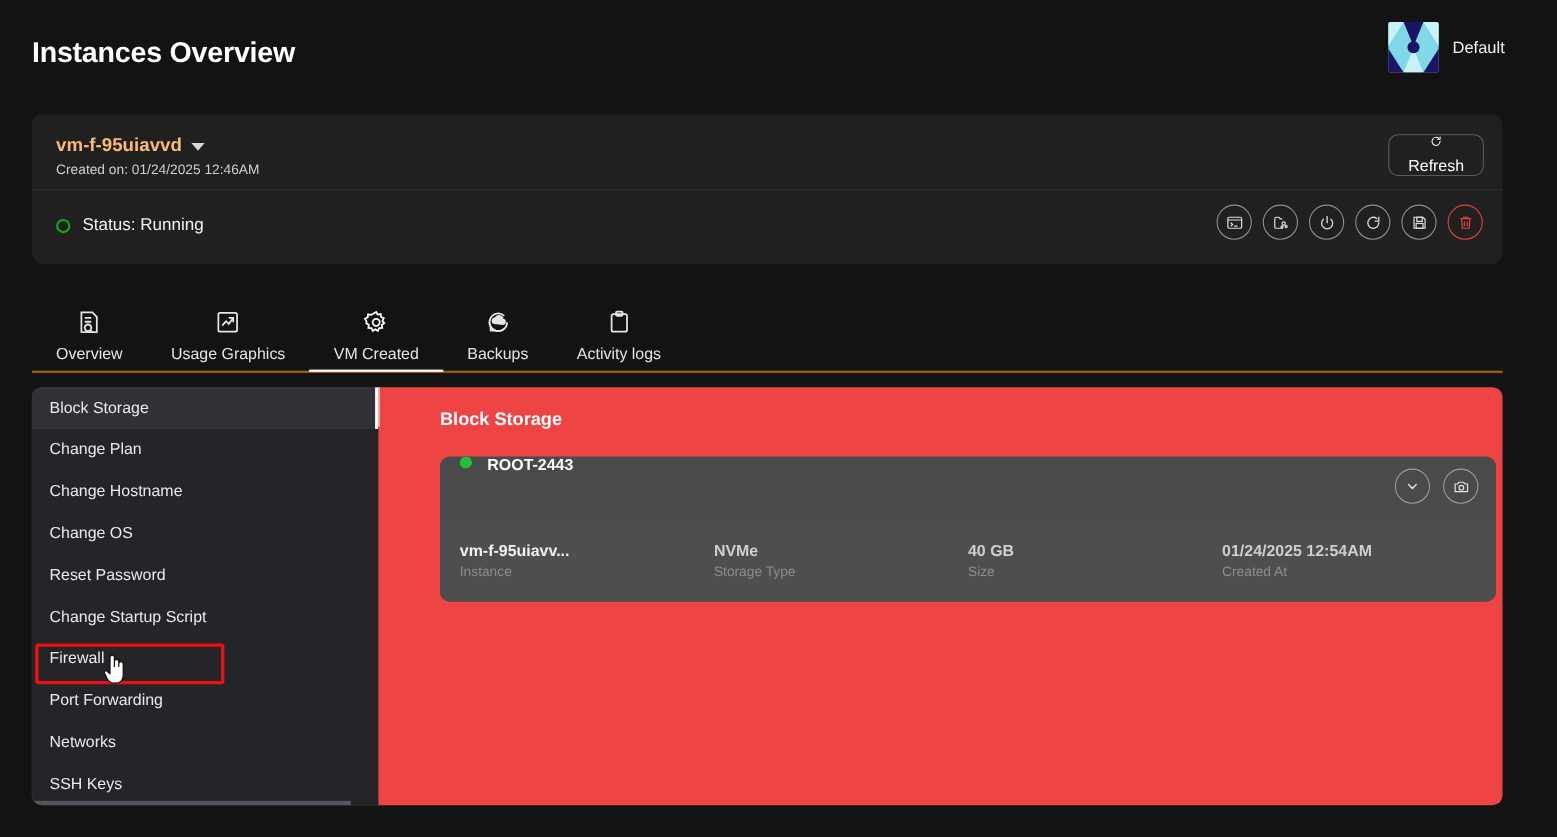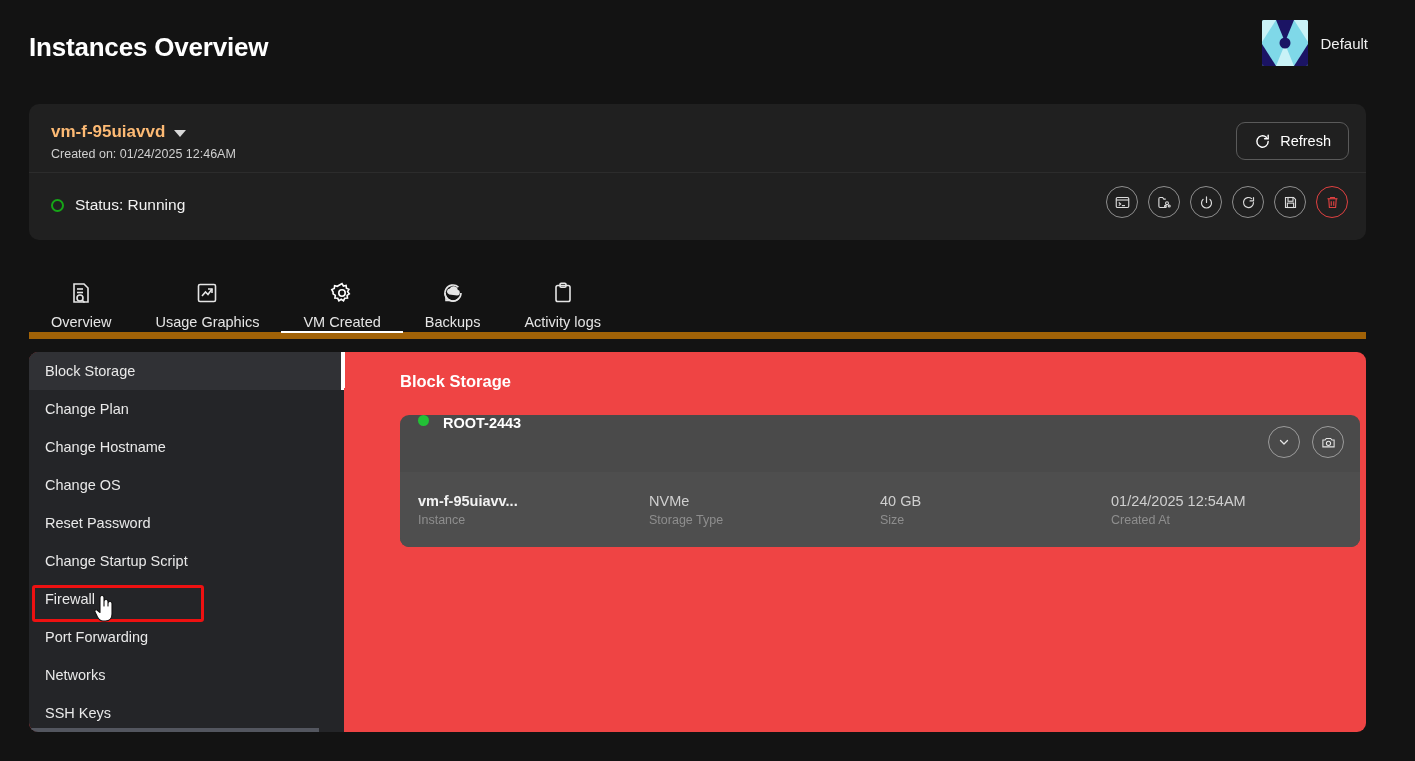--- a/index.html
+++ b/index.html
@@ -51,21 +51,21 @@
   .inst-created {
     position: absolute; left: 22px; top: 43px;
     font-size: 12.5px; color: #cfcfcf;
   }
   .refresh-btn {
     position: absolute; right: 17px; top: 18px;
     height: 38px; padding: 0 17px;
     display: flex; align-items: center; gap: 9px;
     border: 1px solid #5a5a5a; border-radius: 9px;
     background: transparent; color: #ffffff;
-    font-size: 14.5px; font-family: inherit; cursor: pointer;
+    font-size: 14.5px; font-family: inherit; cursor: pointer; flex-direction: column;
   }
   .inst-divider {
     position: absolute; left: 0; top: 68px; width: 100%; height: 1px;
     background: #2c2c2c;
   }
   .inst-bottom { position: relative; height: 68px; }
   .status-row {
     position: absolute; left: 22px; top: 24px;
     display: flex; align-items: center; gap: 11px;
   }
@@ -82,21 +82,21 @@
     width: 32px; height: 32px; border-radius: 50%;
     border: 1px solid #8e8e8e; background: transparent;
     display: flex; align-items: center; justify-content: center;
     cursor: pointer; color: #dcdcdc;
   }
   .icon-btn.danger { border-color: #e04141; color: #e04141; }
 
   
   .tabs-wrap {
     position: absolute; left: 29px; top: 264px; width: 1337px; height: 75px;
-    border-bottom: 7px solid #a16207;
+    border-bottom: 2px solid #a16207;
   }
   .tabs { display: flex; align-items: flex-end; height: 100%; }
   .tab {
     height: 100%;
     display: flex; flex-direction: column; align-items: center; justify-content: flex-start;
     padding: 14px 22px 0 22px;
     cursor: pointer; position: relative;
     color: #e5e5e5;
   }
   .tab .tab-icon { height: 30px; display: flex; align-items: center; }
@@ -171,21 +171,21 @@
     border: 1px solid #9b9b9b; background: transparent;
     display: flex; align-items: center; justify-content: center;
     cursor: pointer; color: #e4e4e4;
   }
   .vol-body {
     height: 75px; background: #4e4e4e;
     display: flex; align-items: center; padding: 0 18px;
   }
   .vol-field { width: 246px; }
   .vol-field .fv { font-size: 14.5px; color: #f2f2f2; font-weight: 600; }
-  .vol-field .fv.dim { color: #cfcfcf; font-weight: 400; }
+  .vol-field .fv.dim { color: #cfcfcf; font-weight: 700; }
   .vol-field .fl { font-size: 12.5px; color: #8e8e8e; margin-top: 4px; }
 
   
   .anno-box {
     position: absolute; left: 32px; top: 585px;
     width: 172px; height: 37px;
     border: 3px solid #ee1111; border-radius: 3px;
     pointer-events: none;
   }
   .cursor-hand {

